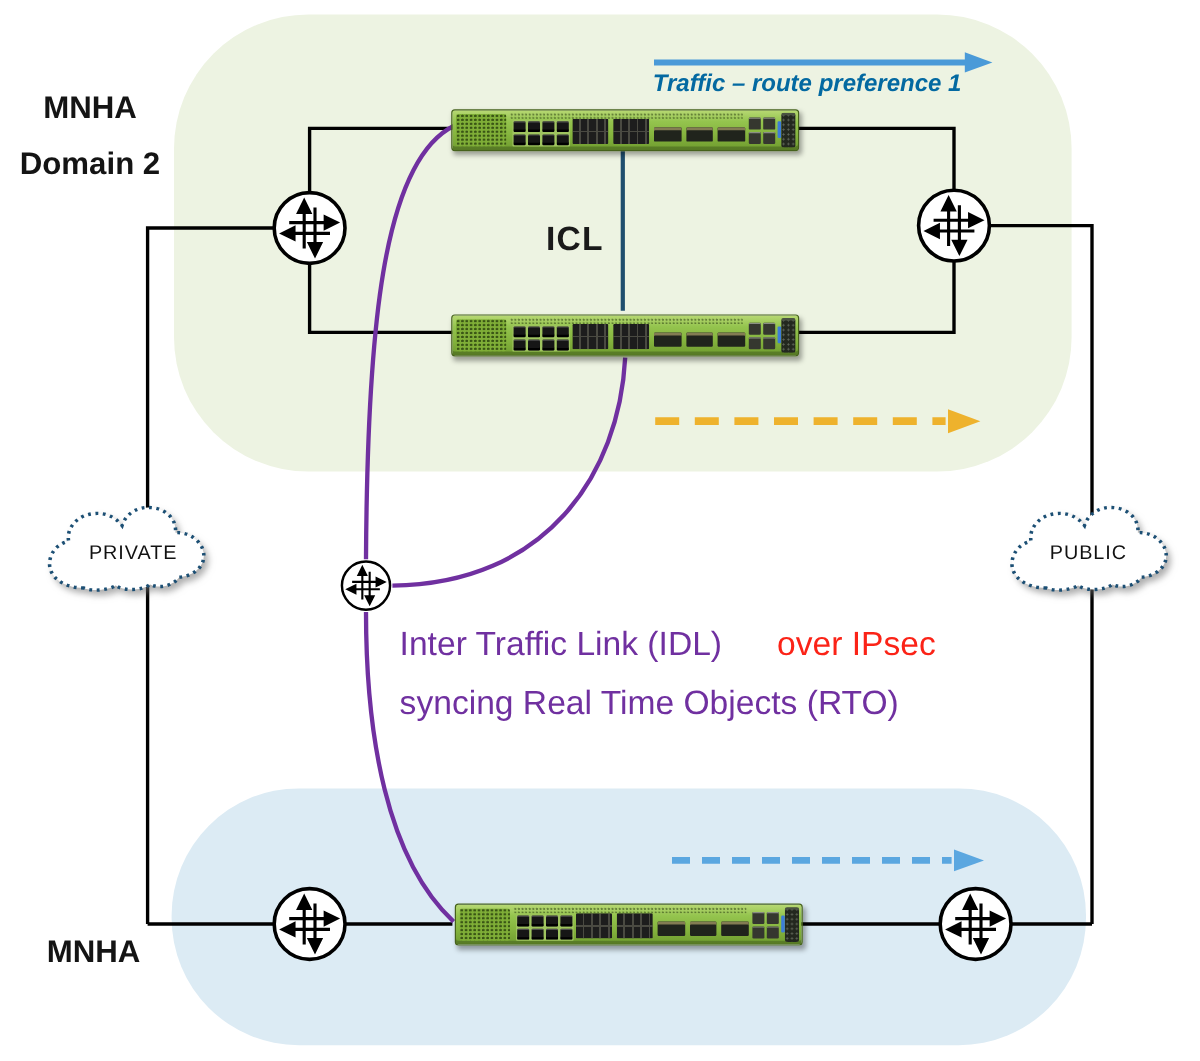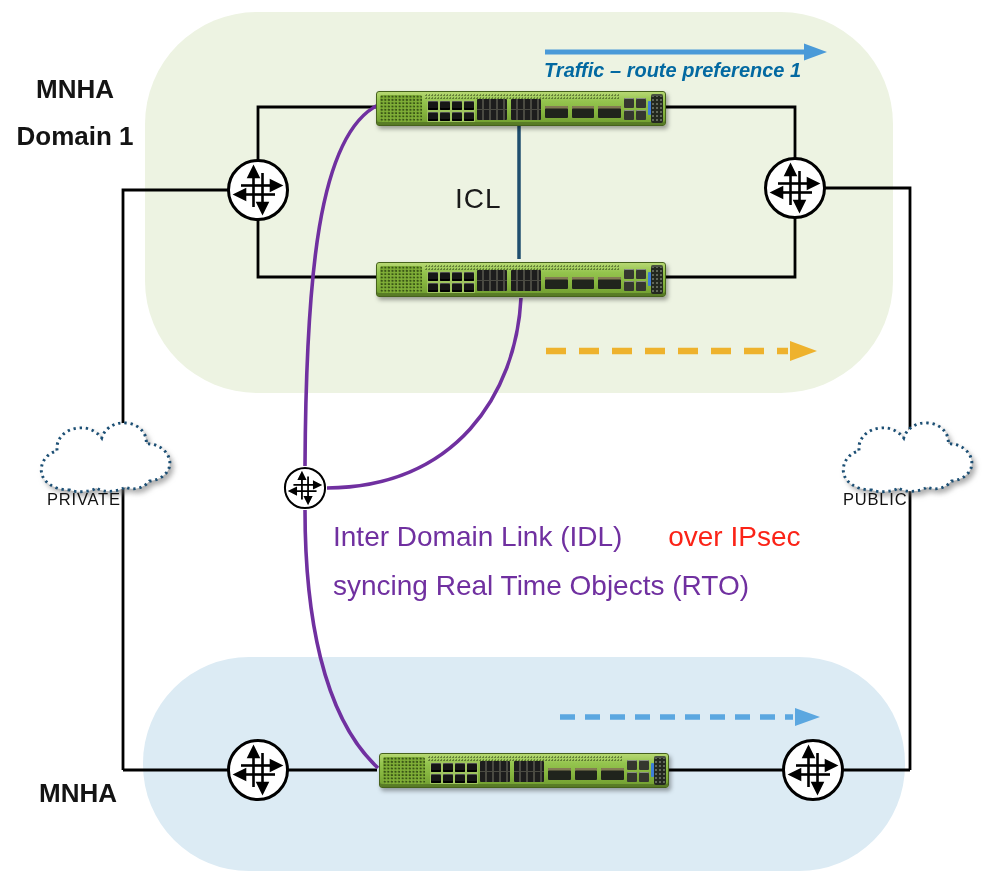--- a/index.html
+++ b/index.html
@@ -42,29 +42,29 @@
   .sw-panel{position:absolute;right:2px;top:2px;bottom:2px;width:12px;background:#23281f;border-radius:2px;
       box-shadow:inset 0 2px 0 #4a5242;
       background-image:radial-gradient(circle at 2px 2px,rgba(160,170,150,.5) .7px,transparent 1px);
       background-size:4px 4px;}
 
   
   .lbl{position:absolute;white-space:nowrap;}
   .domlbl{width:150px;text-align:center;font-size:26px;font-weight:bold;color:#141414;line-height:47px;}
   #lbl-d1{left:0px;top:66px;}
   #lbl-d2{left:3px;top:770px;}
-  #lbl-icl{left:455px;top:183px;font-size:28px;font-weight:400;color:#1a1a1a;letter-spacing:1px;}
+  #lbl-icl{left:455px;top:183px;font-size:28px;font-weight:700;color:#1a1a1a;letter-spacing:1px;}
   .tlabel{font-size:20px;font-weight:600;}
   #lbl-t1{left:544px;top:59px;color:#0369a1;font-style:italic;}
   #lbl-t2{left:544px;top:320px;color:#efb32a;}
   #lbl-t3{left:557px;top:681px;color:#2e6fc9;}
   .idl-text{font-size:28px;font-weight:500;color:#7030a0;line-height:49px;}
   #lbl-idl{left:333px;top:512px;}
   .idl-red{color:#fb2317;margin-left:38px;}
-  .cloudlbl{font-size:16.5px;color:#111;letter-spacing:.8px;text-align:left;margin-top:38px;}
+  .cloudlbl{font-size:16.5px;color:#111;letter-spacing:.8px;text-align:center;}
   #lbl-private{left:47px;top:452px;width:128px;}
   #lbl-public{left:843px;top:452px;width:128px;}
 </style>
 </head>
 <body>
 
 <div id="canvas">
 
   <div class="zone" id="zone-d1"></div>
   <div class="zone" id="zone-d2"></div>
@@ -211,33 +211,33 @@
         <b></b>
         <b></b>
         <b></b>
       </div>
     <div class="sw-led"></div>
     <div class="sw-panel"></div>
   </div>
 
   <div class="lbl domlbl" id="lbl-d1">
     <div>MNHA</div>
-    <div>Domain 1</div>
+    <div>Domain 2</div>
   </div>
   <div class="lbl domlbl" id="lbl-d2">
     <div>MNHA</div>
   </div>
 
   <div class="lbl" id="lbl-icl">ICL</div>
 
   <div class="lbl tlabel" id="lbl-t1">Traffic – route preference 1</div>
 
   <div class="lbl idl-text" id="lbl-idl">
     <div>
-      <span>Inter Domain Link (IDL) </span><span class="idl-red">over IPsec</span>
+      <span>Inter Traffic Link (IDL) </span><span class="idl-red">over IPsec</span>
     </div>
     <div>syncing Real Time Objects (RTO)</div>
   </div>
 
   <div class="lbl cloudlbl" id="lbl-private">PRIVATE</div>
   <div class="lbl cloudlbl" id="lbl-public">PUBLIC</div>
 
 </div>
 
 </body></html>

